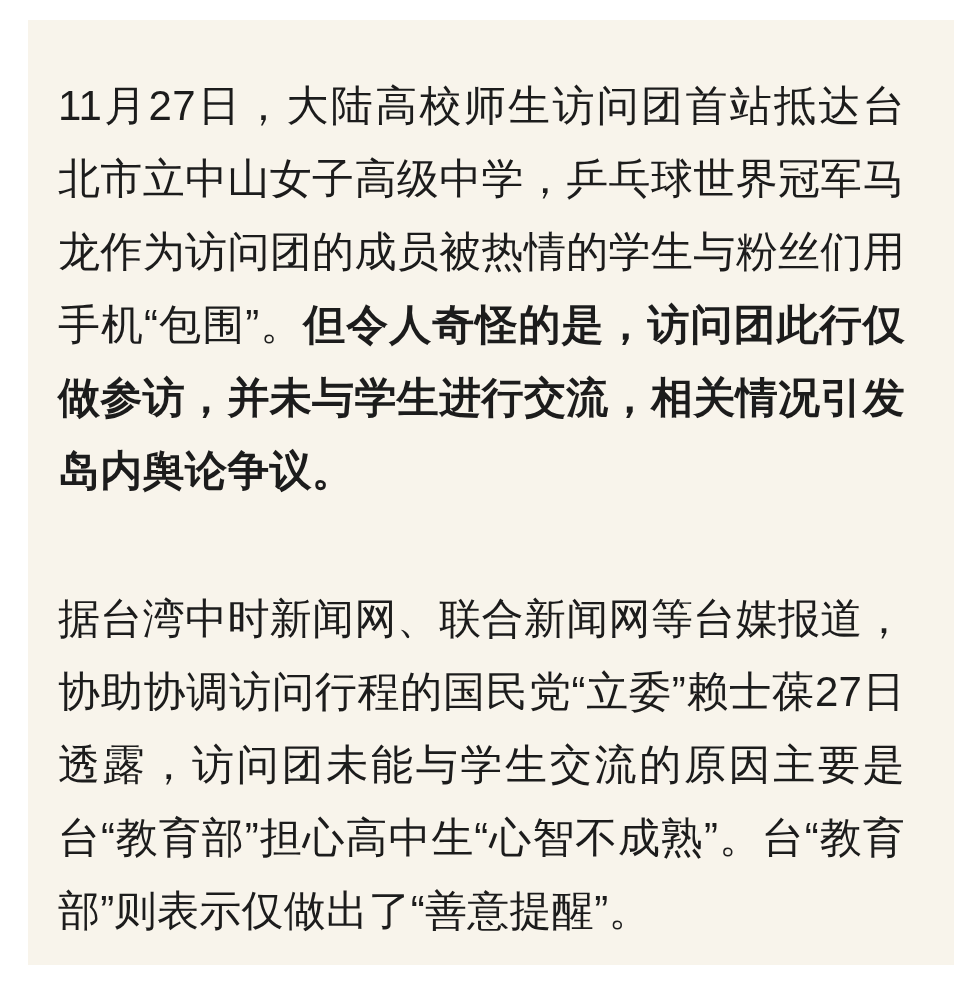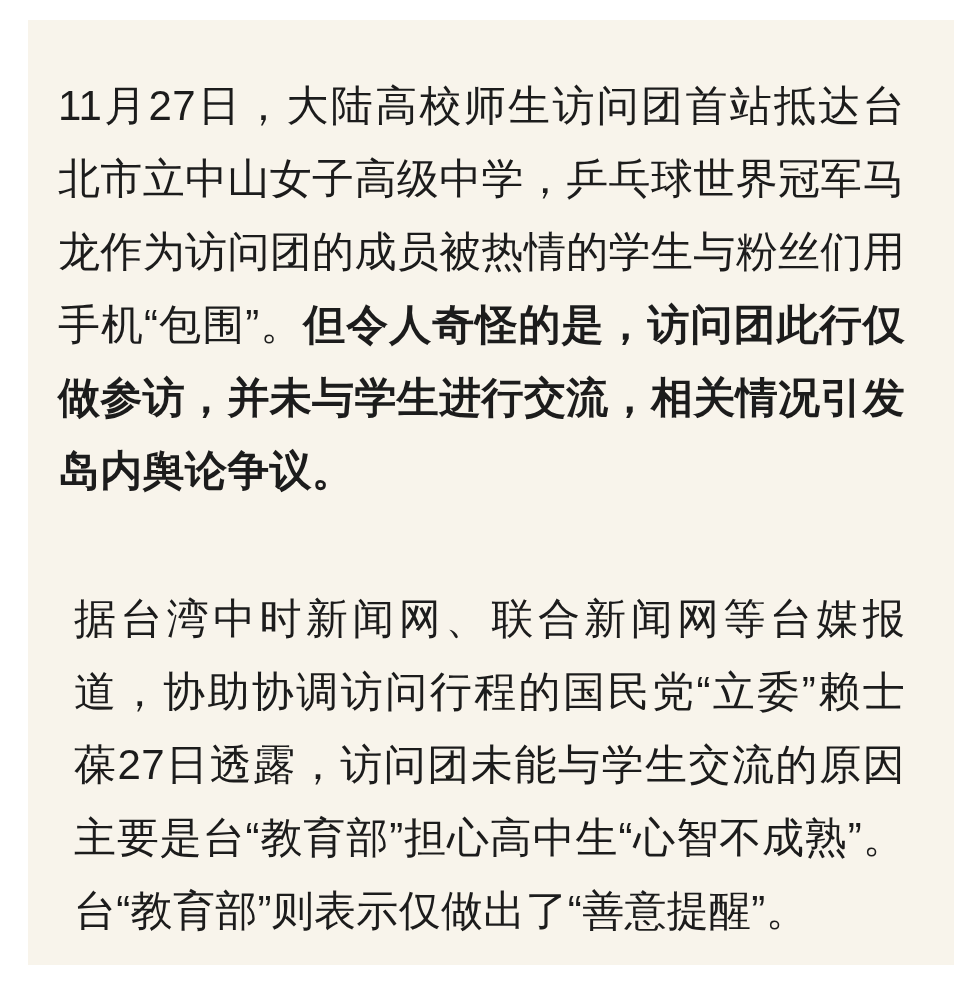--- a/index.html
+++ b/index.html
@@ -32,21 +32,20 @@
     font-size: 42px;
     line-height: 73px;
     color: #1c1c1c;
     text-align: justify;
     text-justify: inter-ideograph;
     letter-spacing: 0.3px;
     word-break: break-all;
   }
   .para + .para {
     margin-top: 75px;
-    margin-left: 16px;
   }
   .seg-regular {
     font-weight: 400;
   }
   .seg-bold {
     font-weight: 700;
   }
 </style>
 </head>
 <body>

